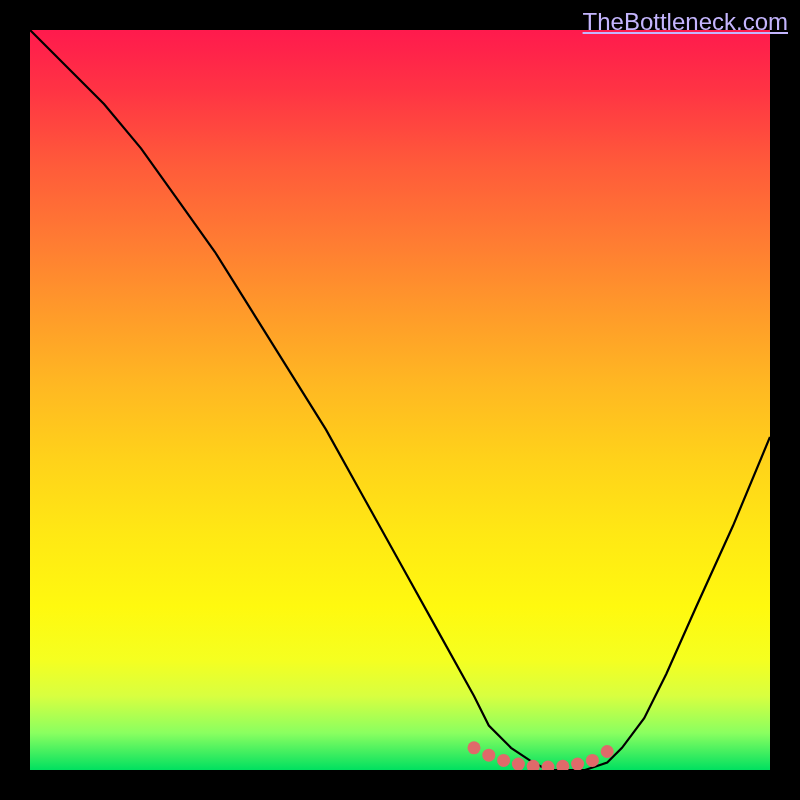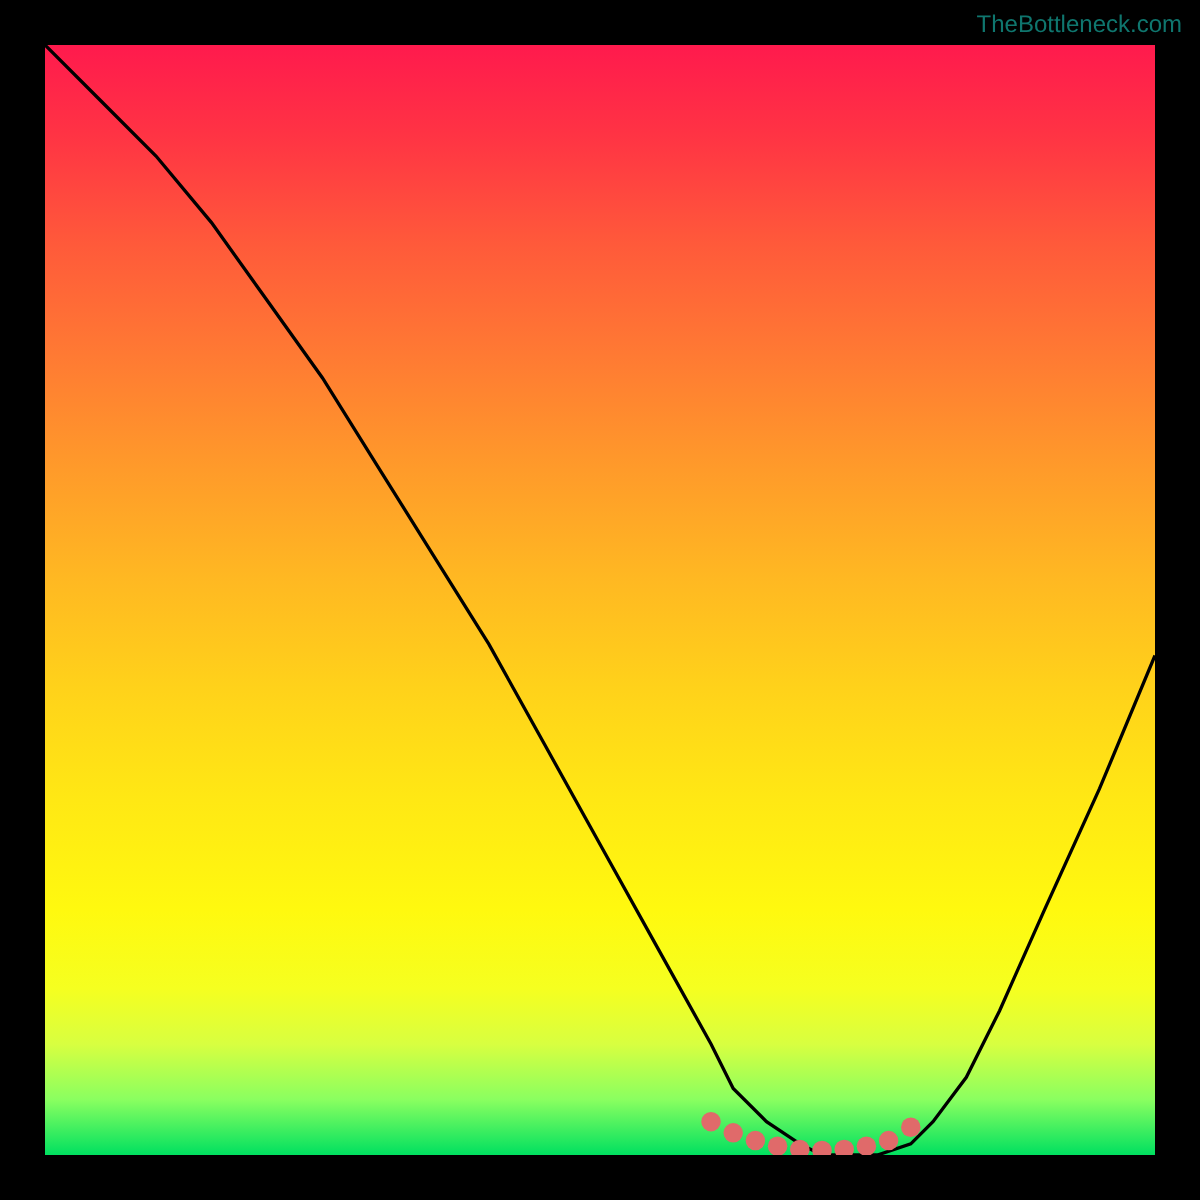--- a/index.html
+++ b/index.html
@@ -8,24 +8,25 @@
     width: 800px;
     height: 800px;
     background: #000;
     position: relative;
     font-family: Arial, sans-serif;
   }
   .watermark {
     position: absolute;
     top: 8px;
     right: 12px;
-    color: #0f766e;
-    font-size: 16px;
+    color: #c4b5fd;
+    font-size: 24px;
     font-weight: 500;
     z-index: 10;
+    text-decoration: underline;
   }
   .plot-area {
     position: absolute;
     left: 30px;
     top: 30px;
     width: 740px;
     height: 740px;
     background: linear-gradient(to bottom,
       #ff1a4d 0%,
       #ff3344 8%,

